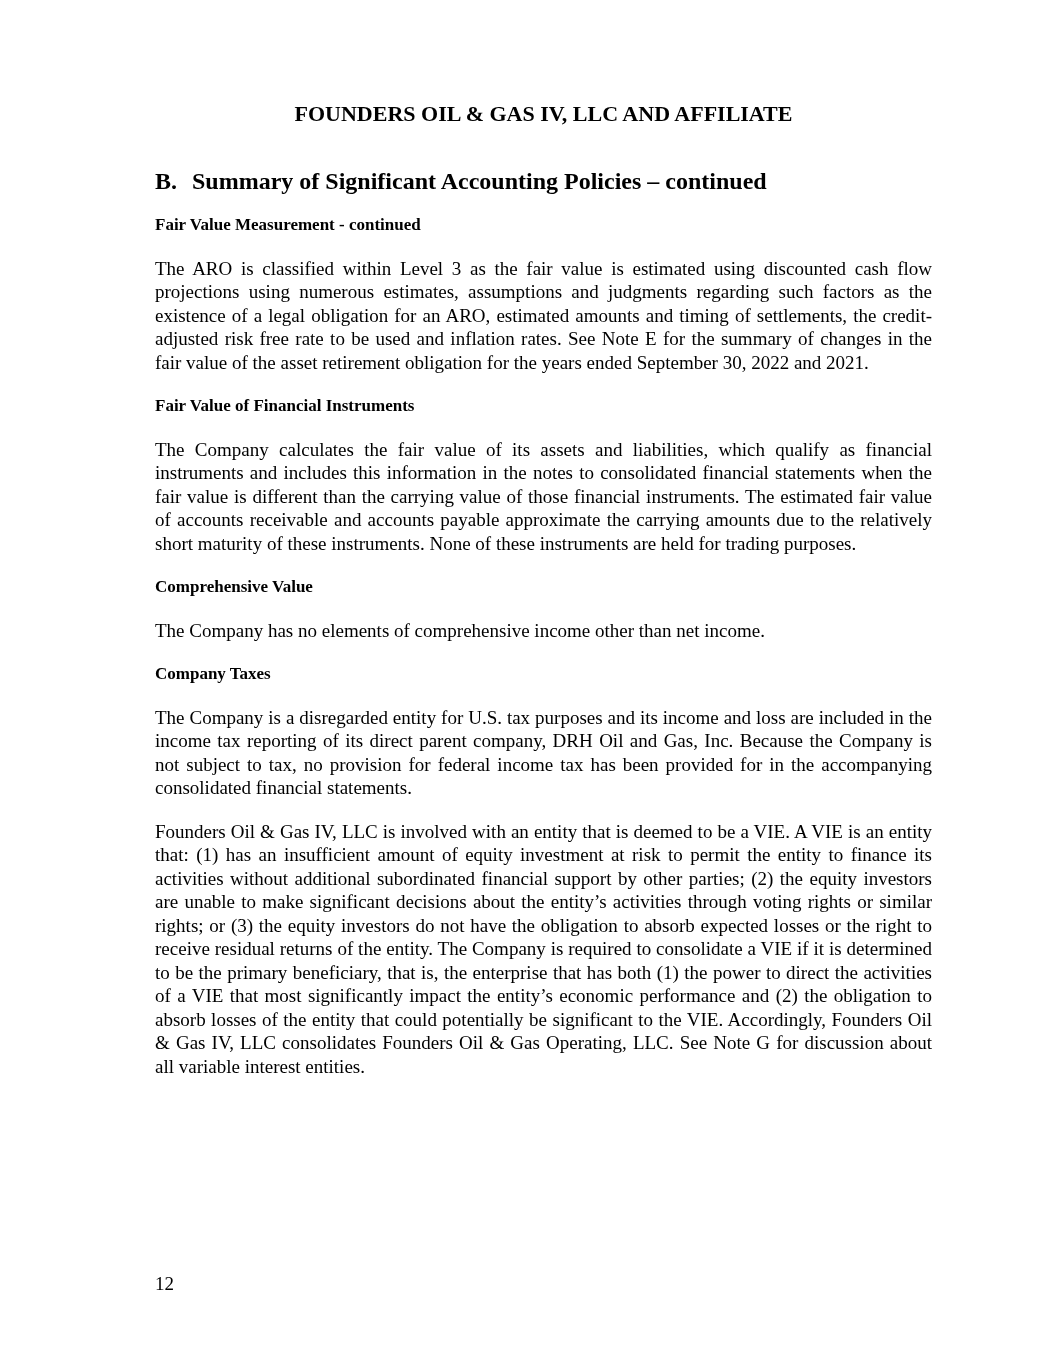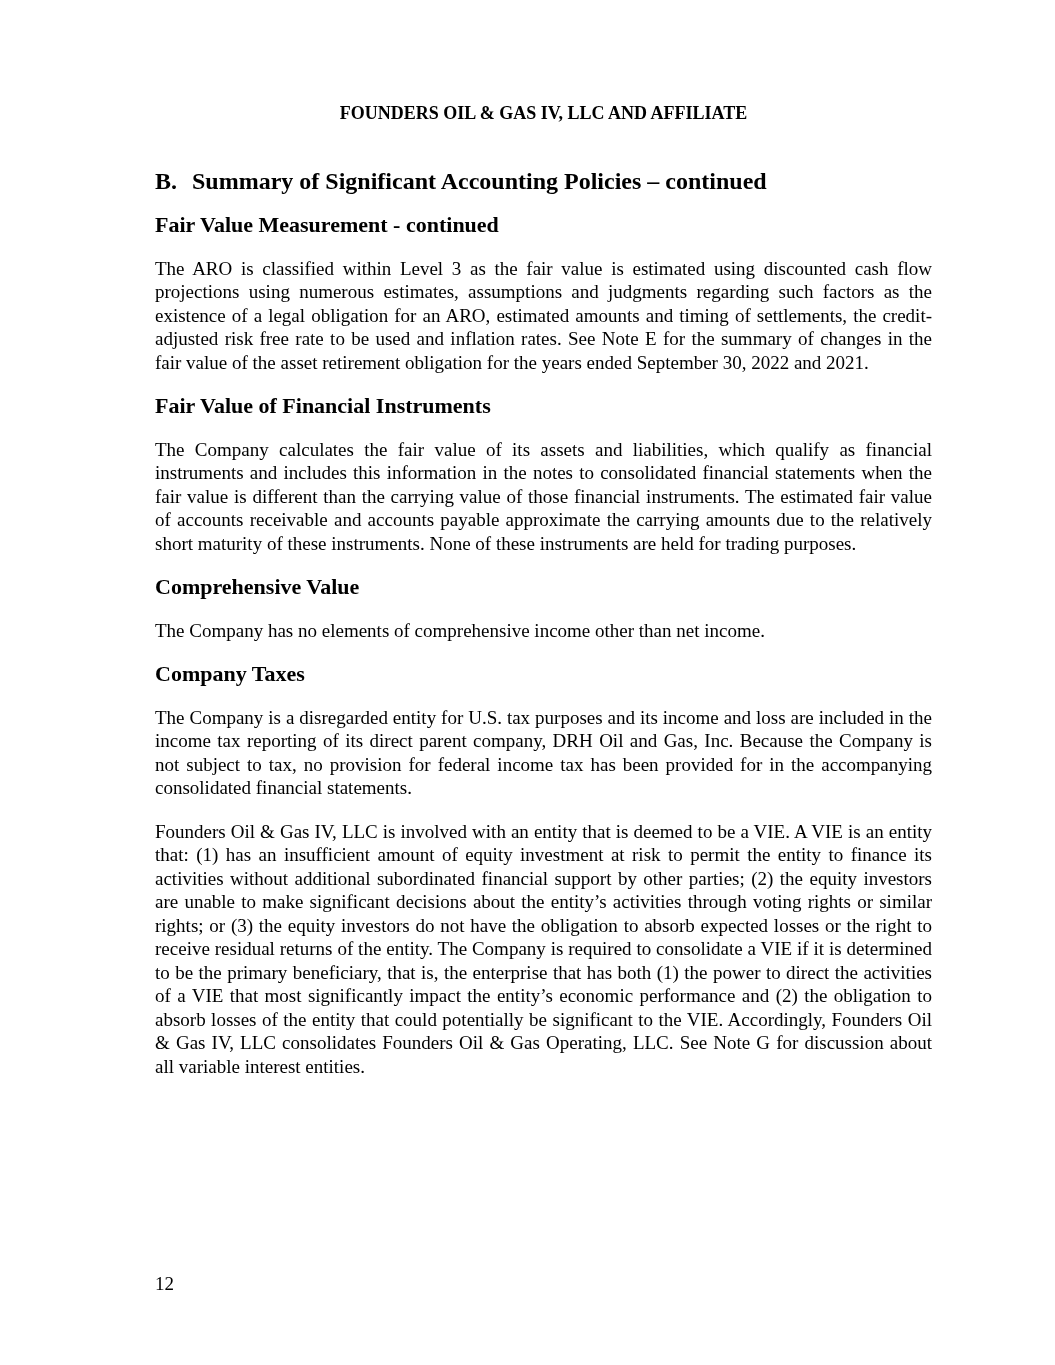--- a/index.html
+++ b/index.html
@@ -21,39 +21,39 @@
   .content {
     position: absolute;
     left: 155px;
     top: 102px;
     width: 777px;
   }
   .doc-title, .doc-subtitle {
     text-align: center;
     font-weight: bold;
     margin: 0;
-    font-size: 18px;
+    font-size: 22px;
     line-height: 23.5px;
   }
   .doc-subtitle { margin-top: 18px; }
   .doc-subtitle .ital { font-style: italic; }
   .section-heading {
     font-weight: bold;
     margin: 44px 0 0 0;
     font-size: 24px;
     line-height: 23.5px;
   }
   .section-heading .letter {
     display: inline-block;
     width: 37px;
   }
   .sub-heading {
     font-weight: bold;
     margin: 20px 0 0 0;
-    font-size: 22px;
+    font-size: 17px;
     line-height: 23.5px;
   }
   .para {
     margin: 20px 0 0 0;
     text-align: justify;
     text-justify: inter-word;
   }
   .footer {
     position: absolute;
     left: 155px;

